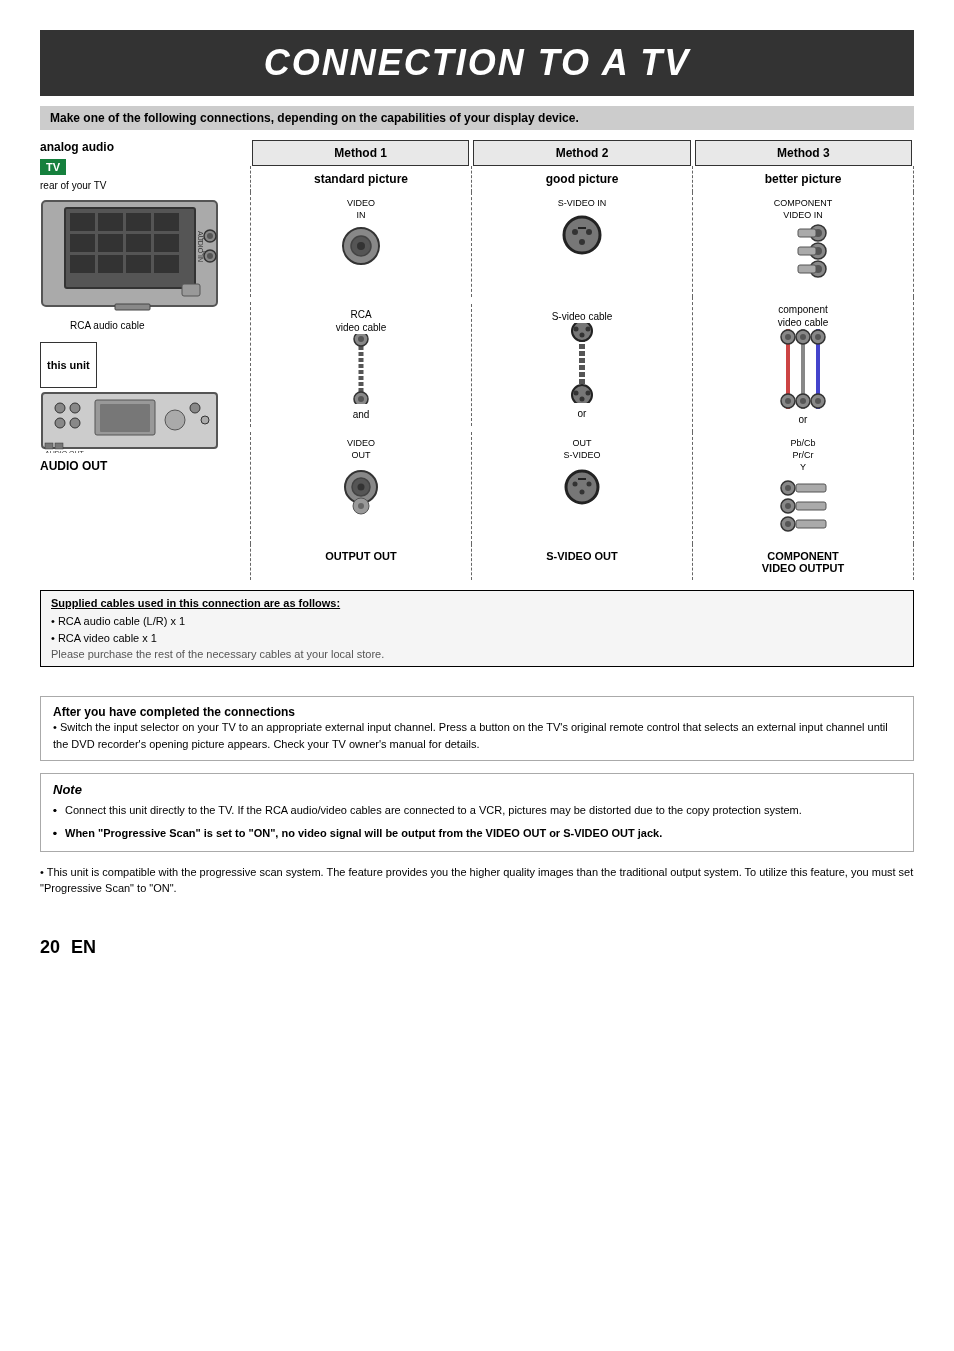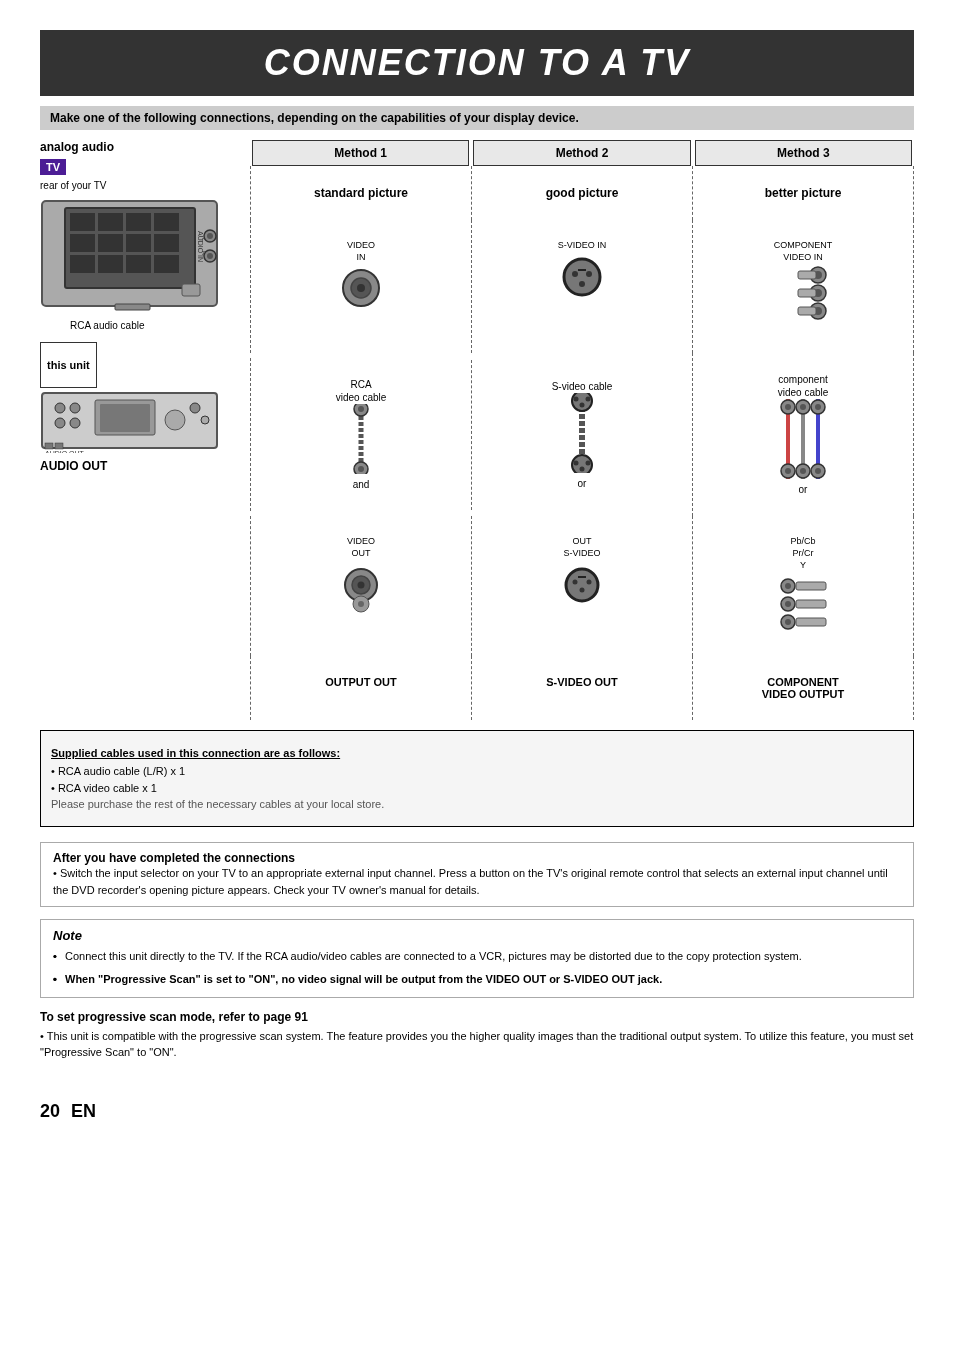--- a/index.html
+++ b/index.html
@@ -28,21 +28,21 @@
     .subtitle-bar {
       background: #ccc;
       padding: 5px 10px;
       font-weight: bold;
       font-size: 12px;
       margin-bottom: 10px;
     }
 
     .tv-label {
       display: inline-block;
-      background: #4c1d95;
+      background: #15803d;
       color: #fff;
       font-weight: bold;
       font-size: 11px;
       padding: 2px 6px;
       margin-bottom: 4px;
     }
 
     .unit-label {
       display: inline-block;
       border: 1.5px solid #333;
@@ -54,22 +54,22 @@
 
     .analog-audio-label {
       font-weight: bold;
       font-size: 12px;
       text-align: center;
       margin-bottom: 5px;
     }
 
     .supplied-cables-box {
       border: 1.5px solid #000;
-      padding: 16px 10px;
-      margin-bottom: 15px;
+      padding: 6px 10px;
+      margin-bottom: 29px;
       background: #f5f5f5;
     }
 
     .supplied-cables-title {
       font-weight: bold;
       font-size: 11px;
       text-decoration: underline;
       margin-bottom: 4px;
     }
 
@@ -180,21 +180,21 @@
       margin-left: 10px;
       flex: 1;
     }
 
     .col-method {
       flex: 1;
       border-left: 1.5px dashed #666;
       display: flex;
       flex-direction: column;
       align-items: center;
-      padding: 20px 4px;
+      padding: 6px 4px;
     }
 
     .col-method:last-child {
       border-right: 1.5px dashed #666;
     }
 
     .method-header-cell {
       flex: 1;
       border: 1.5px solid #333;
       background: #e8e8e8;
@@ -493,21 +493,20 @@
         <span>Connect this unit directly to the TV. If the RCA audio/video cables are connected to a VCR, pictures may be distorted due to the copy protection system.</span>
       </li>
       <li style="margin-left:0;padding-left:12px;position:relative;font-weight:bold;margin-top:5px;">
         <span style="position:absolute;left:0;">•</span>
         <span>When "Progressive Scan" is set to "ON", no video signal will be output from the VIDEO OUT or S-VIDEO OUT jack.</span>
       </li>
     </ul>
   </div>
 
   <div class="progressive-scan">
-    <div class="progressive-scan-title">To set progressive scan mode, refer to page 91</div>
     <div class="progressive-scan-text">• This unit is compatible with the progressive scan system. The feature provides you the higher quality images than the traditional output system. To utilize this feature, you must set "Progressive Scan" to "ON".</div>
   </div>
 
   <div style="margin-top:40px;font-size:18px;font-weight:bold;">
     <span>20</span>
     <span style="margin-left:6px;">EN</span>
   </div>
 
 </div>
 

